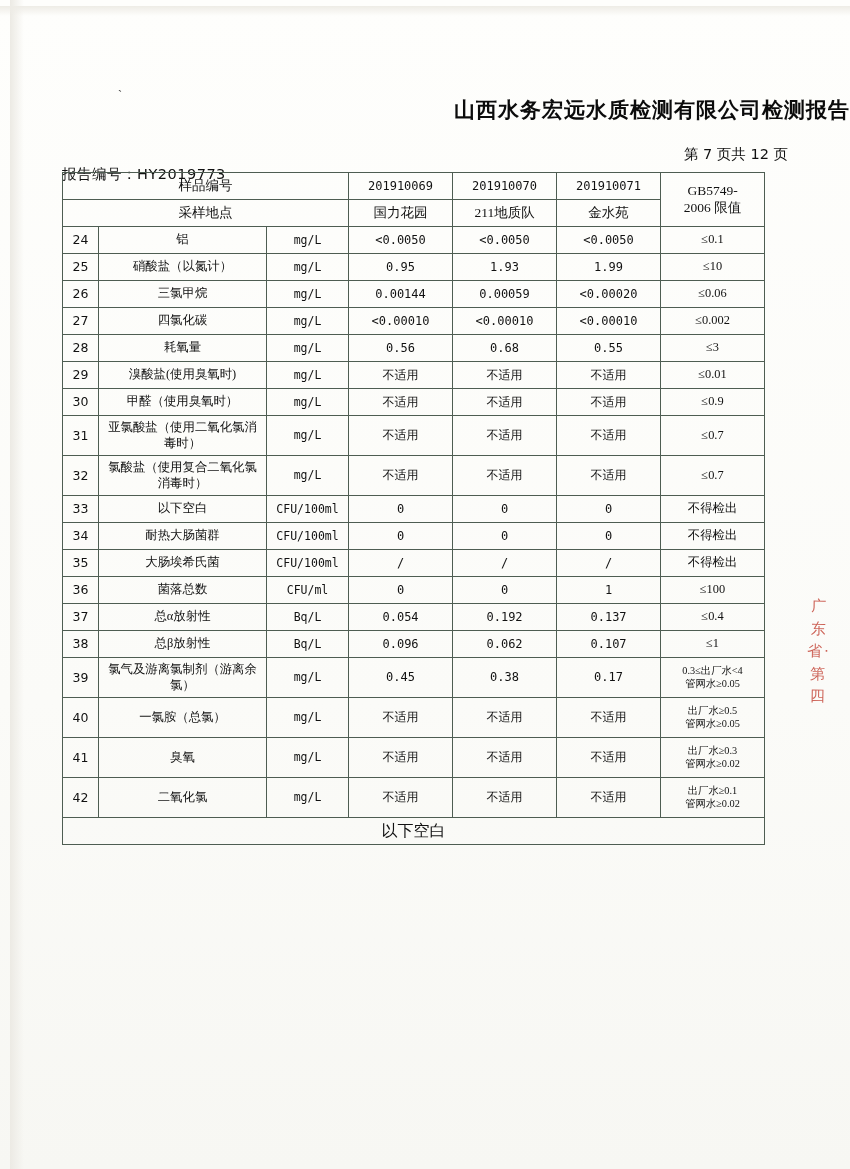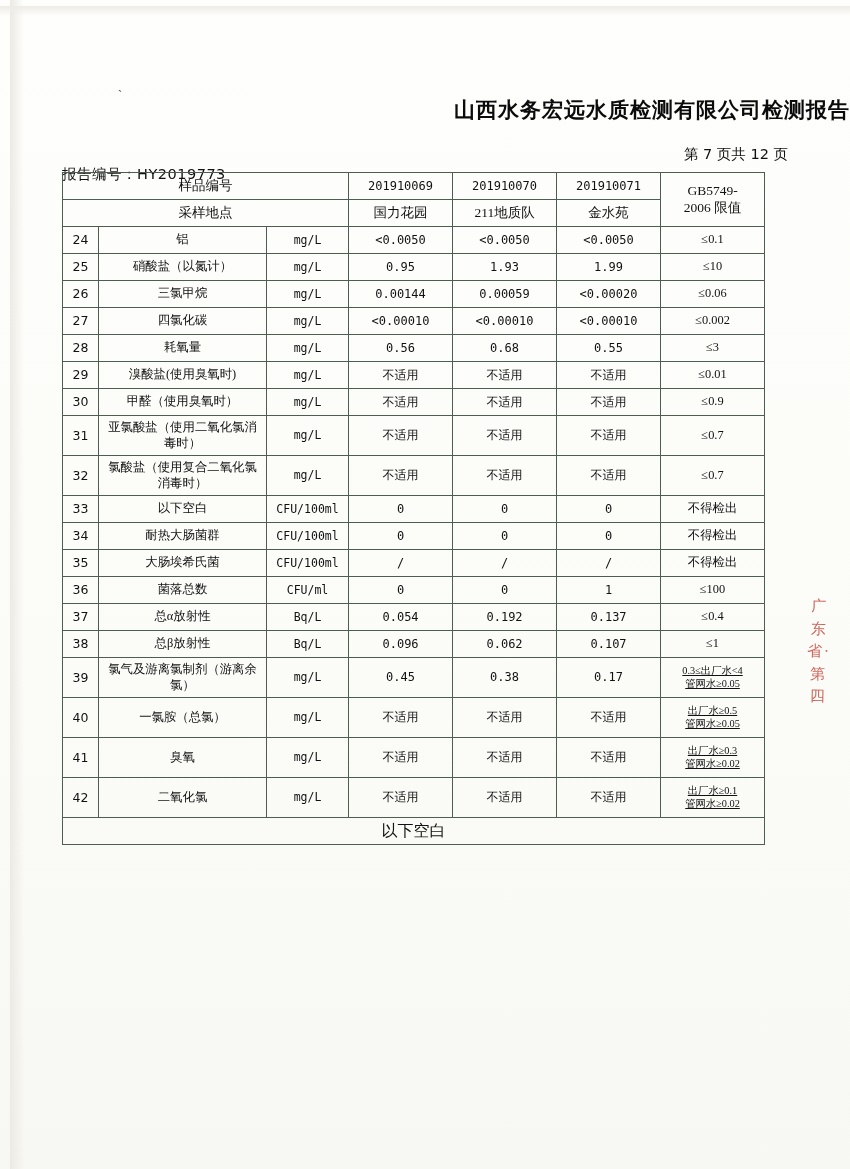--- a/index.html
+++ b/index.html
@@ -97,21 +97,20 @@
     font-family: "DejaVu Sans Mono", "Liberation Mono", monospace;
     font-size: 11.5px;
   }
   .num {
     font-family: "DejaVu Sans Mono", "Liberation Mono", monospace;
     font-size: 12px;
   }
   .limit-small {
     font-size: 10.3px;
     line-height: 1.22;
-    text-decoration: underline;
   }
   .tall { height: 40px; }
   .blank-row td {
     height: 118px;
     text-align: left;
     vertical-align: top;
     padding: 8px 0 0 12px;
     font-size: 16px;
   }
   .stamp {

